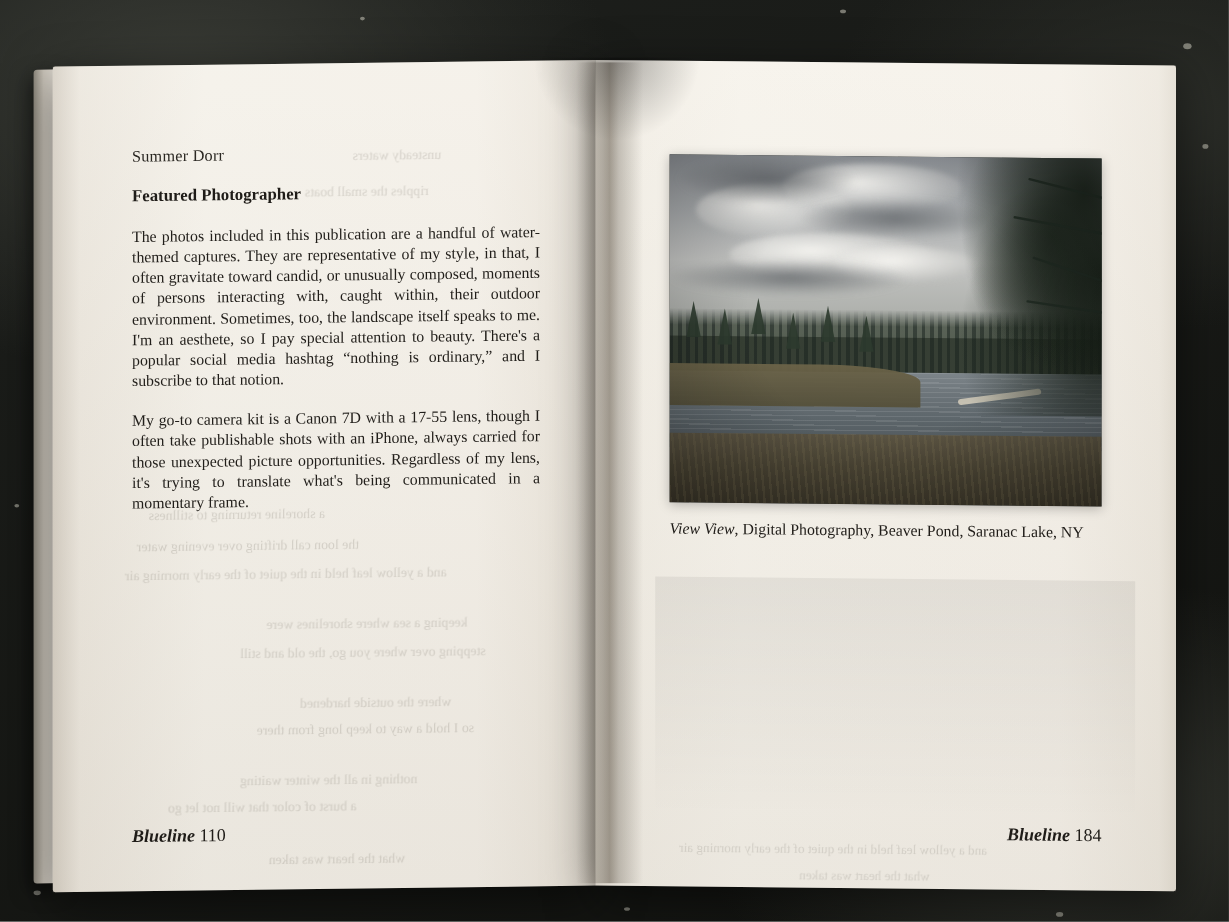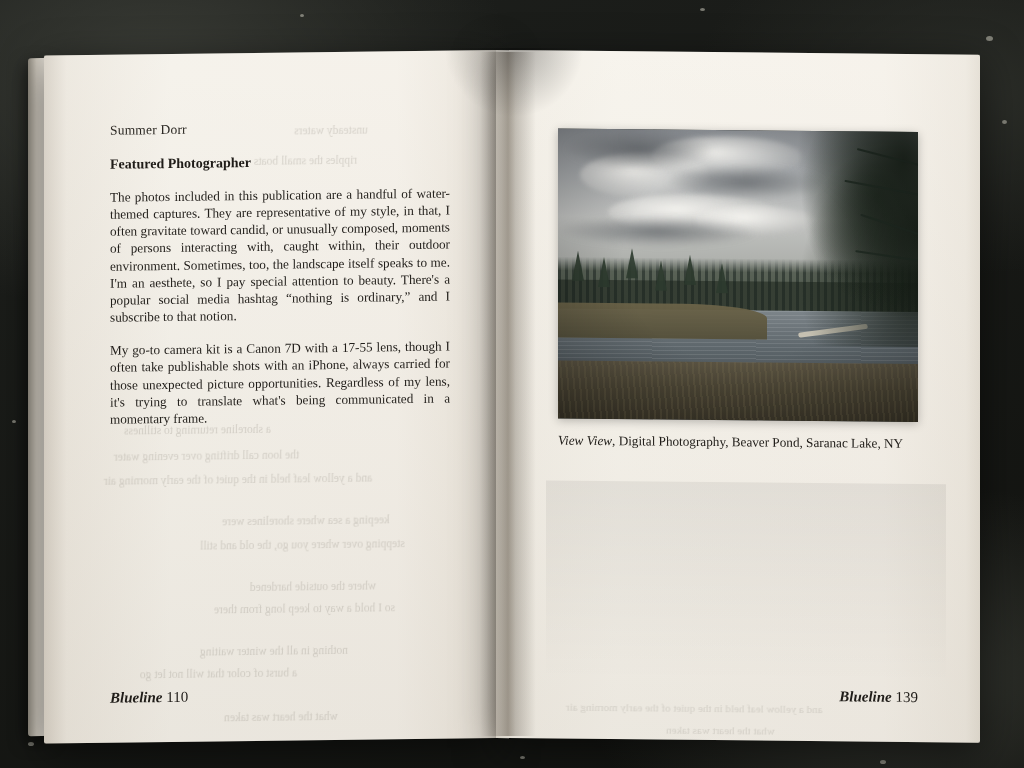--- a/index.html
+++ b/index.html
@@ -357,21 +357,21 @@
         <div id="caption">
           <span class="ital">View View</span><span>, Digital Photography, Beaver Pond, Saranac Lake, NY</span>
         </div>
 
         <div id="right-ghost"></div>
         <div class="rghost" style="left:70px; top:650px;">and a yellow leaf held in the quiet of the early morning air</div>
         <div class="rghost" style="left:170px; top:672px;">what the heart was taken</div>
 
         <div class="folio" id="folio-right">
           <span class="mag">Blueline</span>
-          <span>139</span>
+          <span>184</span>
         </div>
       </div>
     </div>
 
     <div id="gutter"></div>
     <div id="spine-top"></div>
   </div>
 </div>
 
 </body></html>

